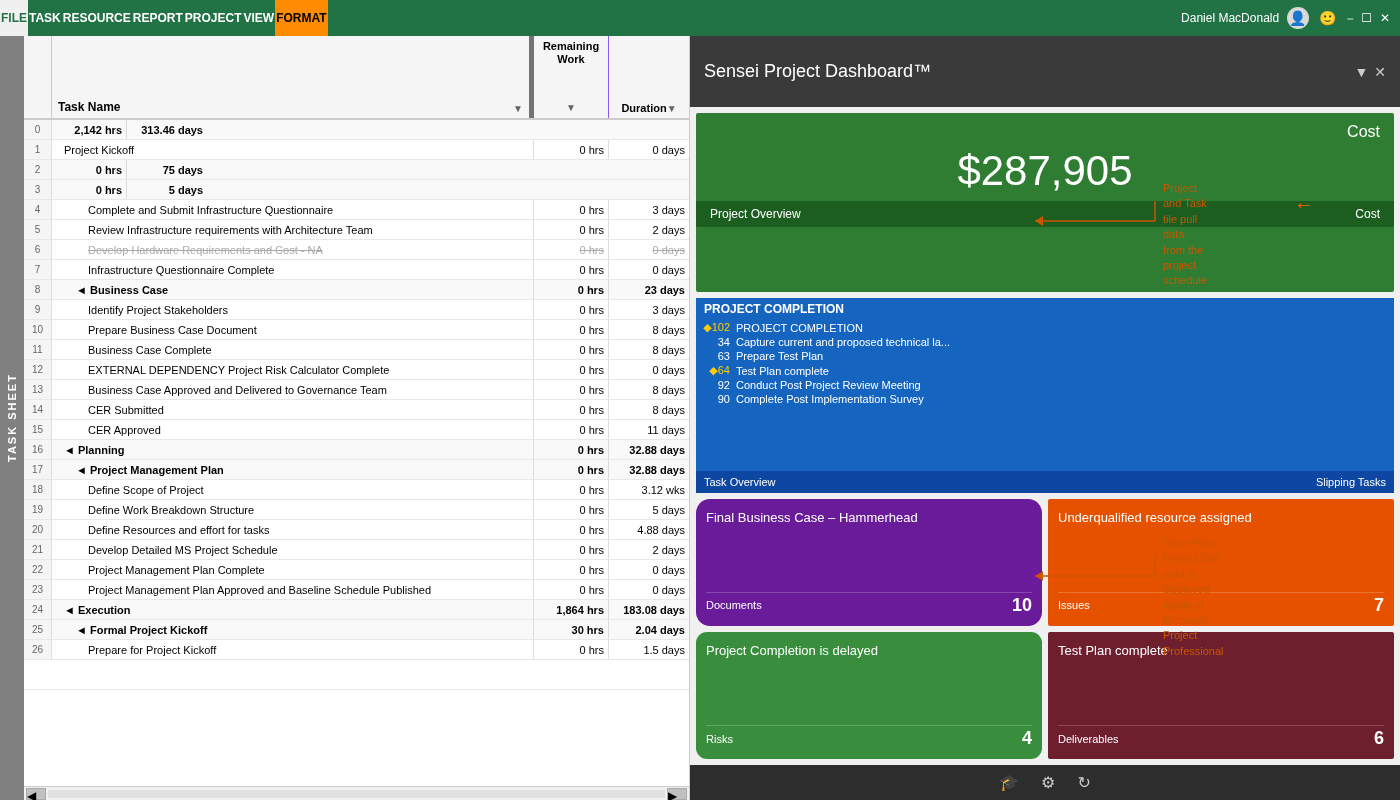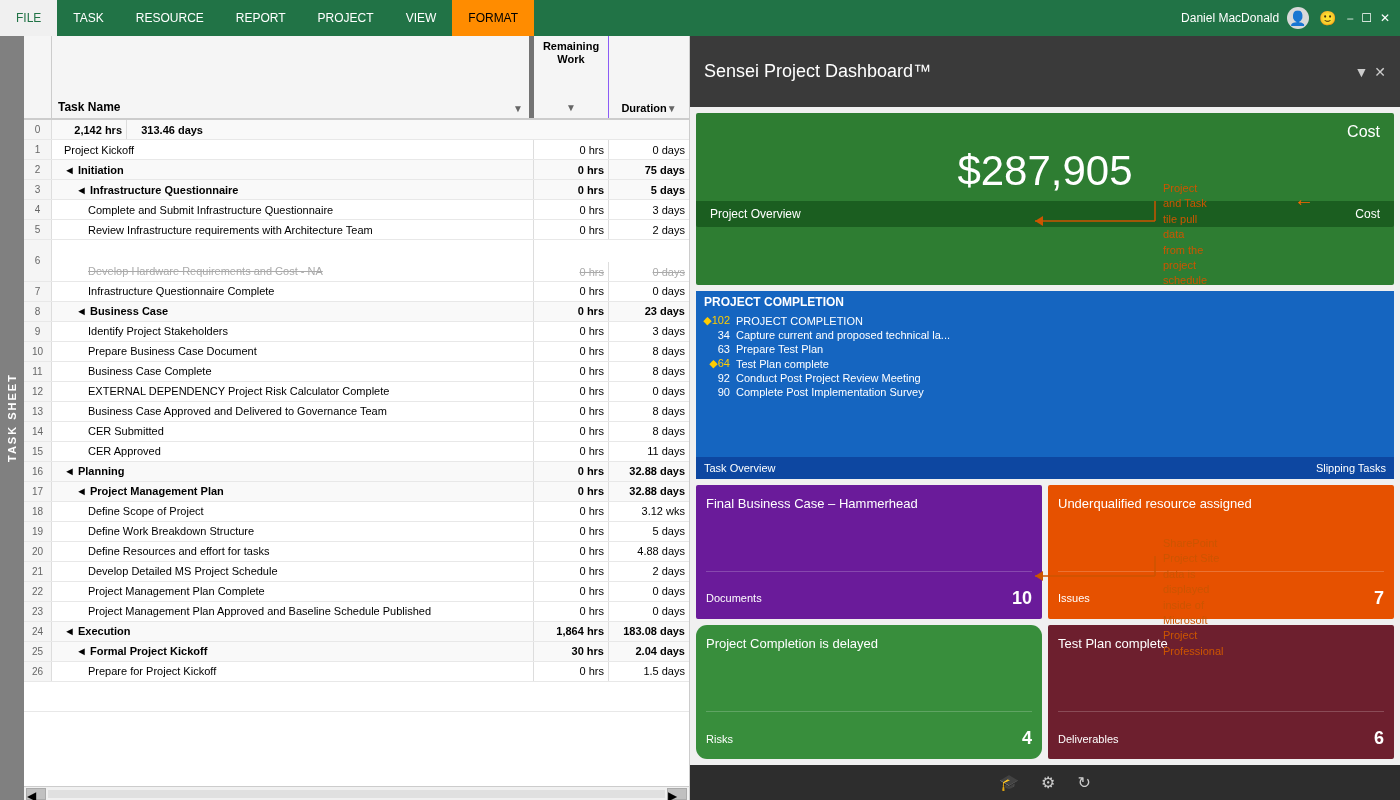--- a/index.html
+++ b/index.html
@@ -1,20 +1,20 @@
 <!DOCTYPE html>
 <html><head>
   <meta charset="utf-8">
   <style>
     * { box-sizing: border-box; margin: 0; padding: 0; }
     body { font-family: 'Segoe UI', Arial, sans-serif; font-size: 12px; background: #f0f0f0; overflow: hidden; }
 
     
     .ribbon { display: flex; align-items: center; background: #217346; height: 36px; }
-    .ribbon-tab { padding: 0 16px; height: 100%; display: flex; align-items: center; color: white; font-size: 12px; font-weight: 400; cursor: pointer; }
+    .ribbon-tab { padding: 0 1px; height: 100%; display: flex; align-items: center; color: white; font-size: 12px; font-weight: 700; cursor: pointer; }
     .ribbon-tab.active { background: #f0f0f0; color: #217346; }
     .ribbon-right { margin-left: auto; display: flex; align-items: center; gap: 8px; color: white; font-size: 12px; padding-right: 10px; }
     .ribbon-icon { width: 22px; height: 22px; border-radius: 50%; background: #d9d9d9; display: flex; align-items: center; justify-content: center; font-size: 14px; }
 
     
     .main-container { display: flex; height: calc(800px - 36px); }
 
     
     .task-sheet-wrapper { display: flex; flex: 0 0 690px; position: relative; }
     .task-sheet-label { writing-mode: vertical-rl; transform: rotate(180deg); background: #808080; color: white; font-size: 11px; font-weight: bold; padding: 10px 6px; letter-spacing: 2px; display: flex; align-items: center; justify-content: center; }
@@ -34,21 +34,21 @@
     .row-num { width: 28px; border-right: 1px solid #ddd; background: #f5f5f5; color: #666; font-size: 10px; display: flex; align-items: center; justify-content: center; flex-shrink: 0; }
     .row-name { flex: 1; padding: 2px 4px; display: flex; align-items: center; border-right: 1px solid #ddd; font-size: 11px; line-height: 1.3; }
     .row-rw { width: 75px; border-right: 1px solid #ddd; padding: 2px 4px; display: flex; align-items: center; justify-content: flex-end; font-size: 11px; }
     .row-dur { width: 80px; padding: 2px 4px; display: flex; align-items: center; justify-content: flex-end; font-size: 11px; }
 
     .indent-1 { padding-left: 12px; }
     .indent-2 { padding-left: 24px; }
     .indent-3 { padding-left: 36px; }
 
     .bold { font-weight: bold; }
-    .strikethrough { text-decoration: line-through; color: #aaa; margin-top: 22px; }
+    .strikethrough { text-decoration: line-through; color: #aaa; }
     .summary { background: #f9f9f9; }
 
     
     .dashboard { flex: 1; background: #f0f0f0; display: flex; flex-direction: column; overflow: hidden; position: relative; }
 
     .dashboard-header { background: #3a3a3a; color: white; padding: 25px 14px; font-size: 16px; font-weight: 300; display: flex; align-items: center; justify-content: space-between; }
     .dashboard-header-icons { display: flex; gap: 6px; }
     .dash-icon { color: #ccc; font-size: 14px; cursor: pointer; }
 
     .dashboard-body { flex: 1; padding: 6px; display: grid; grid-template-columns: 1fr 1fr; grid-template-rows: auto auto auto; gap: 6px; overflow: hidden; }
@@ -63,27 +63,27 @@
     
     .tile-task { grid-column: 1 / 3; background: #1565c0; color: white; border-radius: 2px; padding: 0; display: flex; flex-direction: column; font-size: 11px; }
     .tile-task-header { background: #1565c0; padding: 4px 8px; font-weight: bold; font-size: 12px; }
     .task-item { display: flex; padding: 1px 6px; gap: 6px; align-items: flex-end; }
     .task-num { width: 28px; text-align: right; flex-shrink: 0; }
     .task-item-name { flex: 1; }
     .task-item-bullet { color: #ffcc00; }
     .tile-task-footer { background: #0d47a1; margin-top: auto; padding: 5px 8px; display: flex; justify-content: space-between; font-size: 11px; }
 
     
-    .tile-purple { background: #6a1b9a; color: white; border-radius: 2px; padding: 10px; display: flex; flex-direction: column; }
+    .tile-purple { background: #6a1b9a; color: white; border-radius: 14px; padding: 10px; display: flex; flex-direction: column; }
     .tile-orange { background: #e65100; color: white; border-radius: 2px; padding: 10px; display: flex; flex-direction: column; }
     .tile-green-dark { background: #388e3c; color: white; border-radius: 11px; padding: 10px; display: flex; flex-direction: column; }
     .tile-maroon { background: #6d1f2e; color: white; border-radius: 2px; padding: 10px; display: flex; flex-direction: column; }
 
     .tile-content { flex: 1; font-size: 13px; font-weight: 400; line-height: 1.4; }
-    .tile-footer { display: flex; justify-content: space-between; align-items: center; margin-top: auto; padding-top: 16px; border-top: 1px solid rgba(255,255,255,0.2); font-size: 11px; }
+    .tile-footer { display: flex; justify-content: space-between; align-items: center; margin-top: auto; padding-top: 2px; border-top: 1px solid rgba(255,255,255,0.2); font-size: 11px; }
     .tile-footer-count { font-size: 18px; font-weight: bold; }
 
     
     .dashboard-toolbar { background: #2d2d2d; padding: 6px 10px; display: flex; gap: 10px; justify-content: center; }
     .toolbar-btn { color: #ccc; font-size: 16px; cursor: pointer; padding: 2px 6px; }
 
     
     .rows-container::-webkit-scrollbar { width: 14px; }
     .rows-container::-webkit-scrollbar-track { background: #f0f0f0; }
     .rows-container::-webkit-scrollbar-thumb { background: #c0c0c0; border: 1px solid #aaa; }
@@ -145,32 +145,26 @@
           <div class="row-num">1</div>
           <div class="row-name indent-1">
               <span>Project Kickoff</span>
             </div>
           <div class="row-rw">0 hrs</div>
           <div class="row-dur">0 days</div>
         </div>
 
         <div class="task-row summary">
           <div class="row-num">2</div>
-          <div class="row-name bold indent-1">
-              <span>◄ Initiation</span>
-            </div>
           <div class="row-rw bold">0 hrs</div>
           <div class="row-dur bold">75 days</div>
         </div>
 
         <div class="task-row summary">
           <div class="row-num">3</div>
-          <div class="row-name bold indent-2">
-              <span>◄ Infrastructure Questionnaire</span>
-            </div>
           <div class="row-rw bold">0 hrs</div>
           <div class="row-dur bold">5 days</div>
         </div>
 
         <div class="task-row">
           <div class="row-num">4</div>
           <div class="row-name indent-3">
               <span>Complete and Submit Infrastructure Questionnaire</span>
             </div>
           <div class="row-rw">0 hrs</div>

